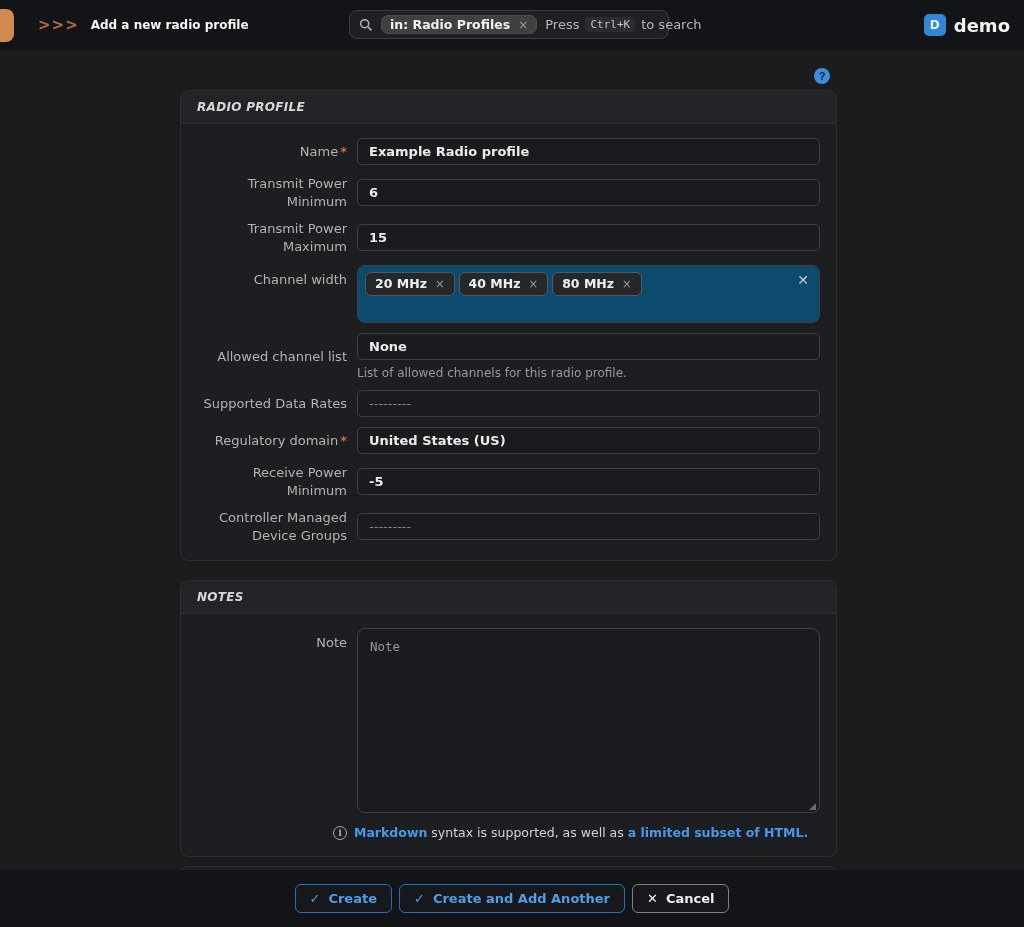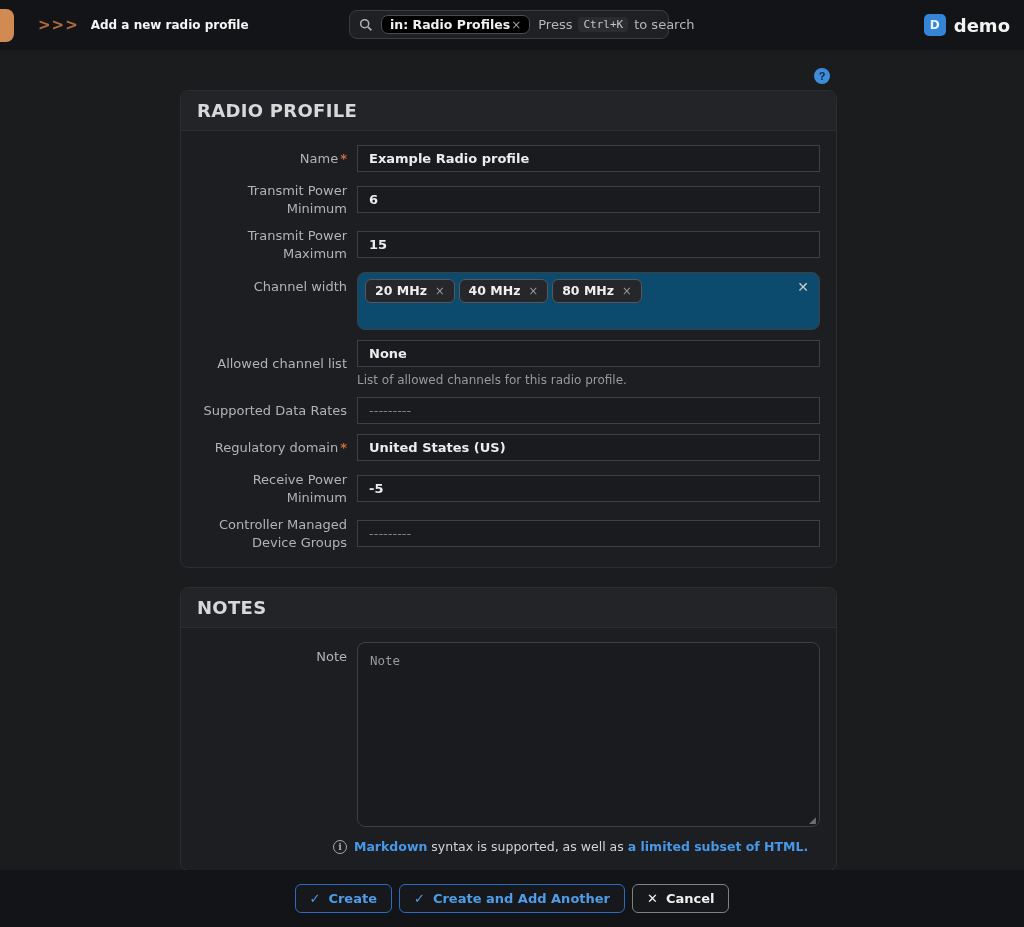--- a/index.html
+++ b/index.html
@@ -27,22 +27,22 @@
   }
   .page-title { margin-left:12px; font-size:12px; font-weight:bold; color:#f5f5f5; }
 
   .searchbox {
     position:absolute; left:349px; top:10px; width:320px; height:29px;
     background:#1e2023; border:1px solid #3a3c40; border-radius:8px;
     display:flex; align-items:center; padding:0 9px; gap:8px;
   }
   .search-icon { width:14px; height:14px; flex:0 0 auto; }
   .filter-chip {
-    display:inline-flex; align-items:center; gap:1px;
-    border:1px solid #4a4c50; border-radius:7px; background:#000000;
+    display:inline-flex; align-items:center; gap:8px;
+    border:1px solid #4a4c50; border-radius:7px; background:#404040;
     padding:1px 8px; font-size:12.5px; font-weight:bold; color:#f0f0f0;
     white-space:nowrap;
   }
   .filter-chip .x { color:#9a9b9d; font-weight:normal; font-size:12px; cursor:pointer; }
   .search-hint { color:#b6b7b9; font-size:13px; display:flex; align-items:center; gap:6px; white-space:nowrap; }
   .kbd {
     background:#2a2c30; border-radius:4px; padding:1px 5px;
     font-family:"DejaVu Sans Mono","Liberation Mono",monospace;
     font-size:11px; color:#c4c5c7;
   }
@@ -64,36 +64,36 @@
     border:none;
   }
 
   .panel {
     width:657px; margin-left:180px; background:#1d1e21;
     border:1px solid #2c2d30; border-radius:8px; overflow:hidden;
   }
   .panel + .panel { margin-top:19px; }
   .panel-header {
     background:#232428; padding:9px 16px; border-bottom:1px solid #2c2d30;
-    font-size:18px; font-weight:bold; color:#d8d8d8; letter-spacing:.3px;
+    font-size:12px; font-weight:bold; color:#d8d8d8; letter-spacing:.3px;font-style:italic;
   }
   .panel-body { padding:14px 16px 16px 16px; }
 
   .frow { display:grid; grid-template-columns:150px 1fr; column-gap:10px; align-items:center; }
   .frow + .frow { margin-top:10px; }
   .frow.top { align-items:flex-start; }
   .flabel {
     text-align:right; font-size:13px; color:#b3b3b3; line-height:1.35;
   }
   .frow.top .flabel { padding-top:6px; }
   .req { color:#cf6e3f; font-weight:bold; margin-left:2px; }
 
   .tinput {
     width:100%; height:27px; background:#1a1b1e; border:1px solid #3e3f43;
-    border-radius:0; color:#ececec; font-size:13px; font-weight:600;
+    border-radius:5px; color:#ececec; font-size:13px; font-weight:600;
     padding:0 11px; font-family:inherit; outline:none;
   }
   .tinput::placeholder { color:#808184; font-weight:normal; }
 
   .multiselect {
     position:relative; min-height:58px; background:#0c4a6e;
     border:1px solid #3e3f43; border-radius:8px; padding:6px 30px 6px 7px;
     display:flex; flex-wrap:wrap; gap:4px; align-items:flex-start;
   }
   .ms-chip {

